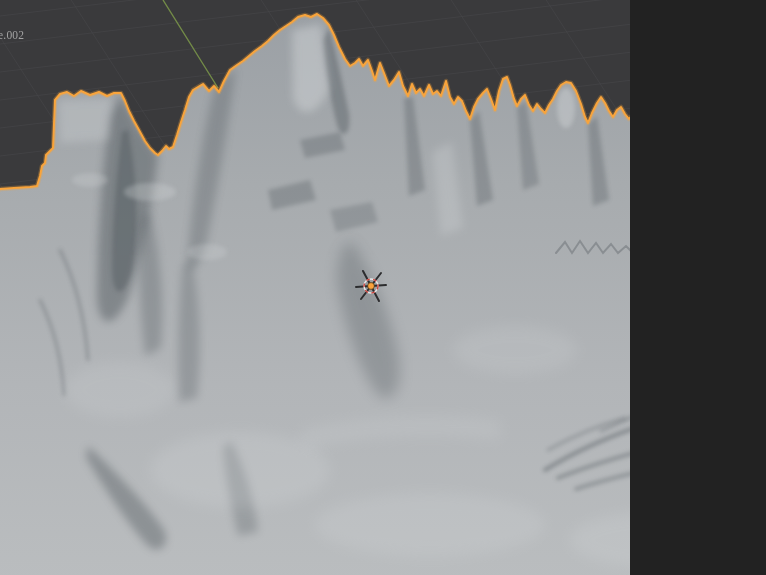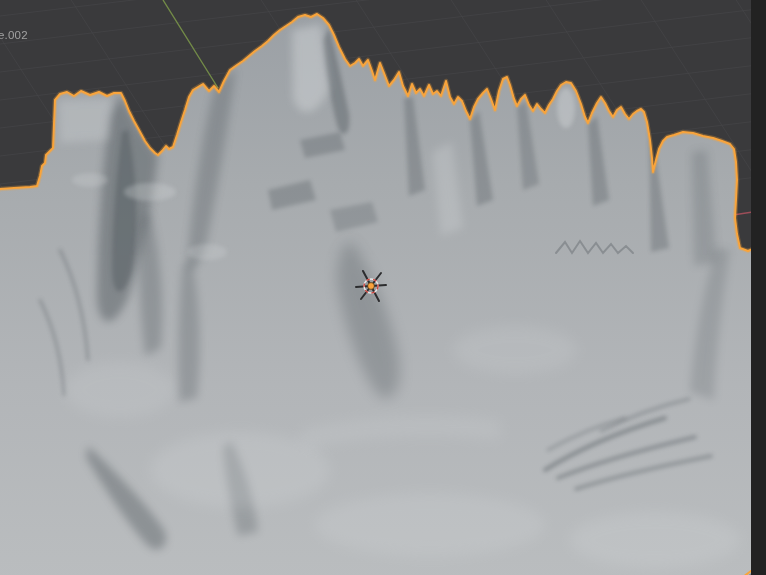--- a/index.html
+++ b/index.html
@@ -1,20 +1,20 @@
 <!DOCTYPE html>
 <html style="--background: #3a3a3c; --grid-line: #47474a; --selection-outline: #f9a43b; --axis-y-green: #7d9a4a; --axis-x-red: #a8505c; --terrain-top: #9ba0a5; --terrain-upper: #a7abae; --terrain-lower: #b2b5b8; --terrain-bottom: #babdbf; --terrain-shadow: #4e545a; --terrain-highlight: #d6d9db; --cursor-dot-orange: #fba23c; --cursor-spoke: #2c2c2e; --cursor-dash-red: #c8423c; --cursor-dash-white: #e9e9e9; --label-text: #a2a2a2;"><head>
 <meta charset="utf-8">
 <style>
   html,body{margin:0;padding:0;background:#222;}
   .stage{
     position:relative;
-    width:751px;height:575px;
+    width:630px;height:575px;
     overflow:hidden;
-    font-family:Liberation Sans, sans-serif;
+    font-family:Liberation Serif, serif;
     background:var(--background,#3a3a3c);
   }
   .stage svg{position:absolute;left:0;top:0;display:block;}
   .object-label{
     position:absolute;left:-2px;top:28px;
     font-size:11.5px;line-height:14px;
     color:var(--label-text,#a2a2a2);
     letter-spacing:.2px;
     user-select:none;
     z-index:5;

